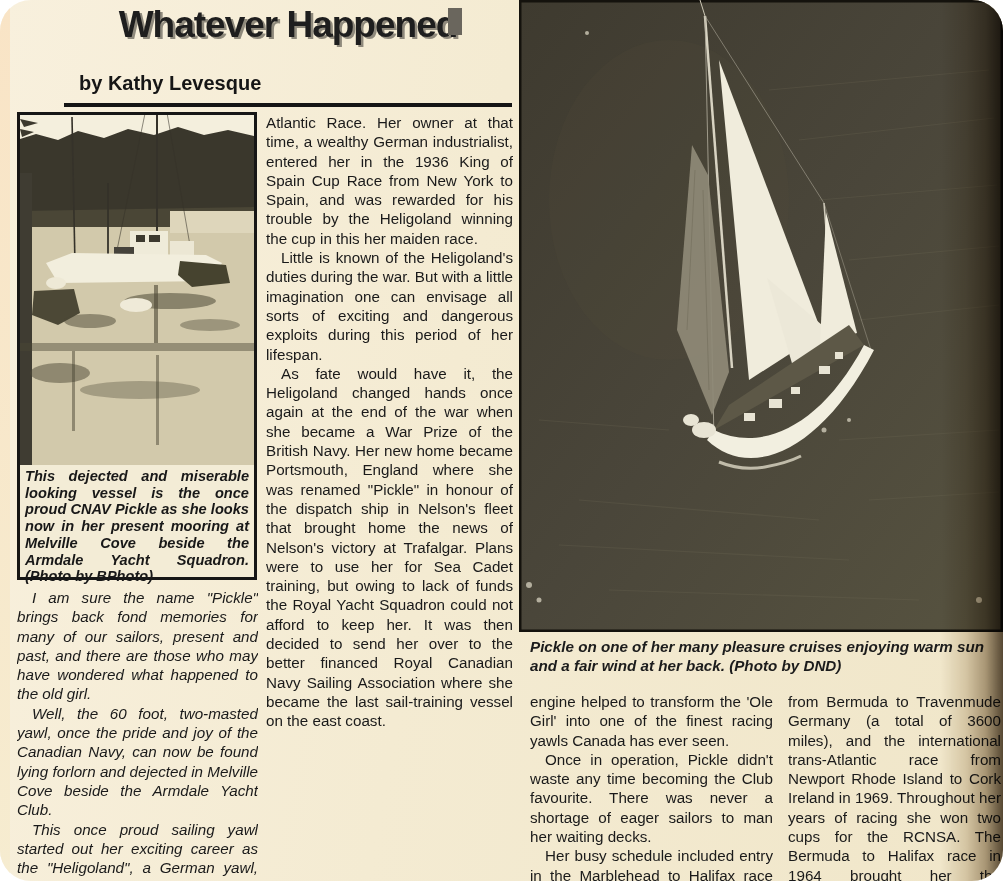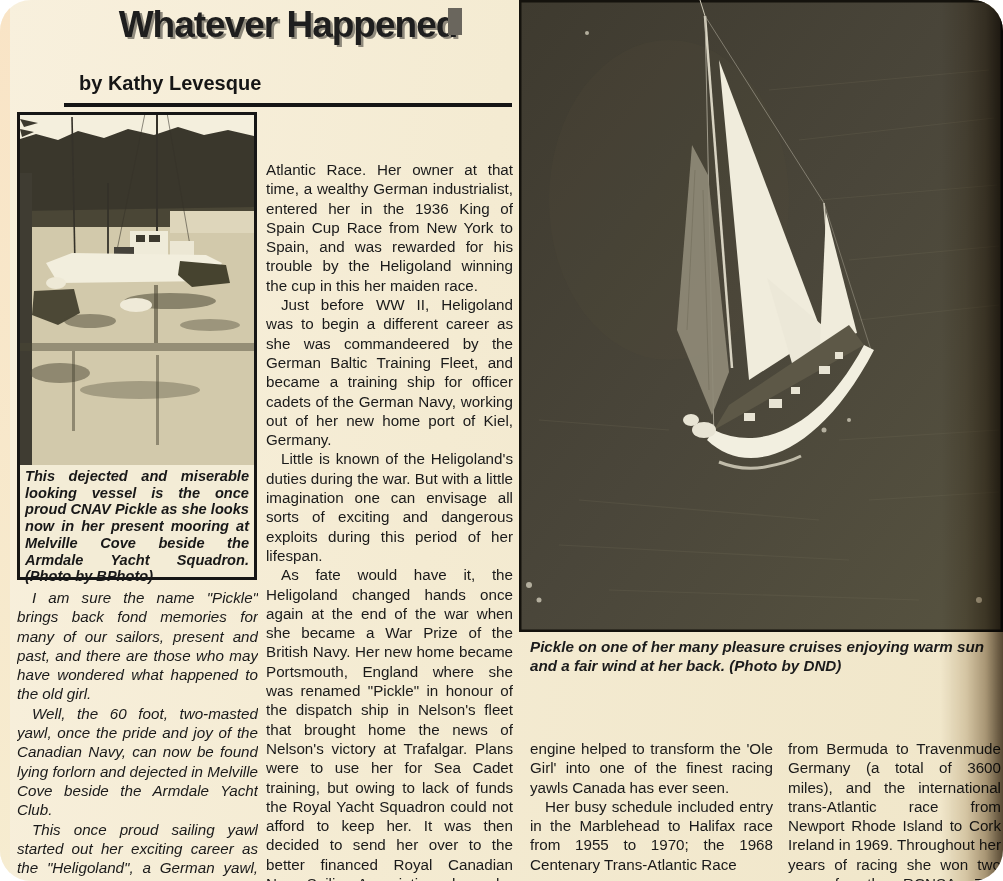--- a/index.html
+++ b/index.html
@@ -23,21 +23,21 @@
     border:3px solid #161616;background:#f3ecd6;box-sizing:border-box;
   }
   .photo-frame-left svg{display:block;}
   .caption-left{
     padding:3px 5px 0 5px;font-style:italic;font-weight:bold;
     font-size:14.6px;line-height:16.7px;text-align:justify;color:#181818;
   }
 
   .col{position:absolute;font-size:15.2px;line-height:19.3px;text-align:justify;overflow:hidden;color:#1a1a1a;}
   .col p{margin:0;text-indent:15px;}
-  .col p.noindent{text-indent:0;margin-top:47px;}
+  .col p.noindent{text-indent:0;}
   #col-left{left:17px;top:588px;width:241px;height:293px;font-style:italic;}
   #col-mid{left:266px;top:113px;width:247px;height:768px;}
   #col-b-left{left:530px;top:692px;width:243px;height:189px;}
   #col-b-right{left:788px;top:692px;width:213px;height:189px;}
 
   .photo-right{position:absolute;left:519px;top:0;width:484px;height:632px;}
   .caption-right{
     position:absolute;left:530px;top:637px;width:468px;
     font-style:italic;font-size:15.2px;line-height:19px;text-align:left;color:#1c1c1c;font-weight:bold;
   }
@@ -183,28 +183,28 @@
   <div class="caption-right">Pickle on one of her many pleasure cruises enjoying warm sun and a fair wind at her back. (Photo by DND)</div>
 
   <div class="col" id="col-left">
     <p>I am sure the name "Pickle" brings back fond memories for many of our sailors, present and past, and there are those who may have wondered what happened to the old girl.</p>
     <p>Well, the 60 foot, two-masted yawl, once the pride and joy of the Canadian Navy, can now be found lying forlorn and dejected in Melville Cove beside the Armdale Yacht Club.</p>
     <p>This once proud sailing yawl started out her exciting career as the "Heligoland", a German yawl, designed by Henry Gruber as a racer. Her graceful lines were along those of the Roland Von Bremen, winner of the 1935 Trans</p>
   </div>
 
   <div class="col" id="col-mid">
     <p class="noindent">Atlantic Race. Her owner at that time, a wealthy German industrialist, entered her in the 1936 King of Spain Cup Race from New York to Spain, and was rewarded for his trouble by the Heligoland winning the cup in this her maiden race.</p>
-    <p>Just before WW II, Heligoland was to begin a different career as she was commandeered by the German Baltic Training Fleet, and became a training ship for officer cadets of the German Navy, working out of her new home port of Kiel, Germany.</p>
     <p>Little is known of the Heligoland's duties during the war. But with a little imagination one can envisage all sorts of exciting and dangerous exploits during this period of her lifespan.</p>
     <p>As fate would have it, the Heligoland changed hands once again at the end of the war when she became a War Prize of the British Navy. Her new home became Portsmouth, England where she was renamed "Pickle" in honour of the dispatch ship in Nelson's fleet that brought home the news of Nelson's victory at Trafalgar. Plans were to use her for Sea Cadet training, but owing to lack of funds the Royal Yacht Squadron could not afford to keep her. It was then decided to send her over to the better financed Royal Canadian Navy Sailing Association where she became the last sail-training vessel on the east coast.</p>
 
   </div>
 
   <div class="col" id="col-b-left">
     <p class="noindent">engine helped to transform the 'Ole Girl' into one of the finest racing yawls Canada has ever seen.</p>
+    <p>Once in operation, Pickle didn't waste any time becoming the Club favourite. There was never a shortage of eager sailors to man her waiting decks.</p>
     <p>Her busy schedule included entry in the Marblehead to Halifax race from 1955 to 1970; the 1968 Centenary Trans-Atlantic Race</p>
   </div>
 
   <div class="col" id="col-b-right">
     <p class="noindent">from Bermuda to Travenmude Germany (a total of 3600 miles), and the international trans-Atlantic race from Newport Rhode Island to Cork Ireland in 1969. Throughout her years of racing she won two cups for the RCNSA. The Bermuda to Halifax race in 1964 brought her the Commodore Bruce S. Oland Perpetual Trophy for best corrected time in Class A, and for the ocean races of 1957, 59, 62, 64 and</p>
   </div>
 
   <div class="curl"></div>
 </div>
 

